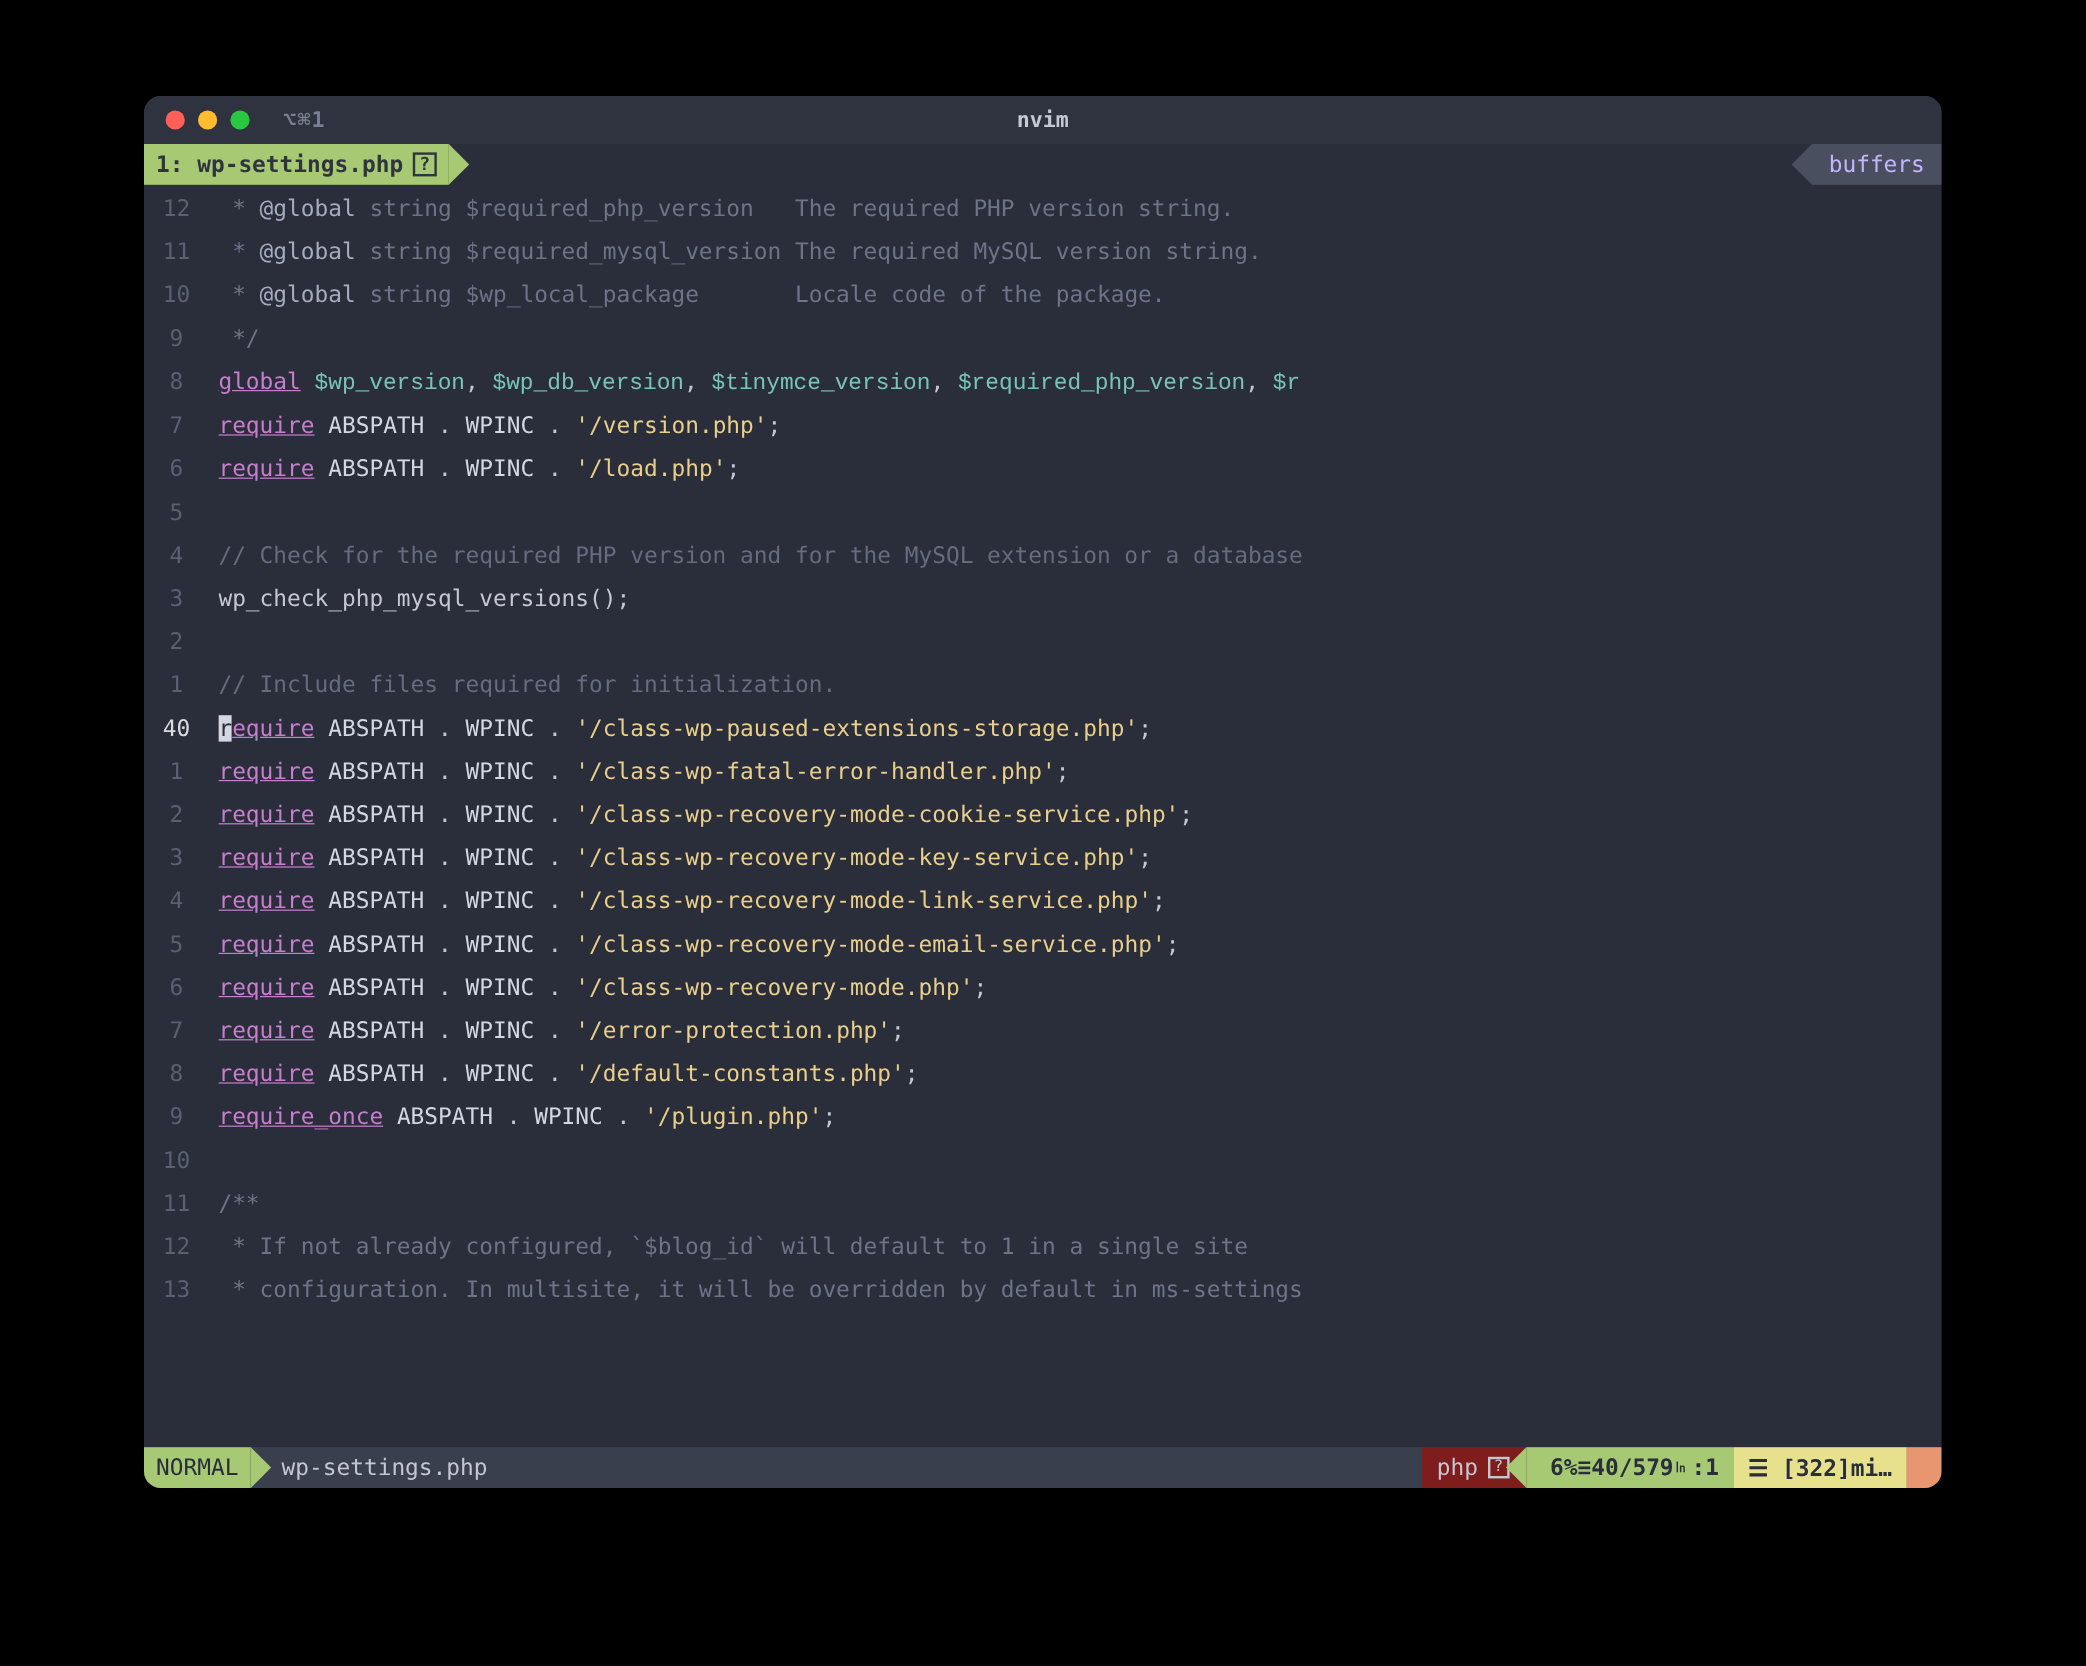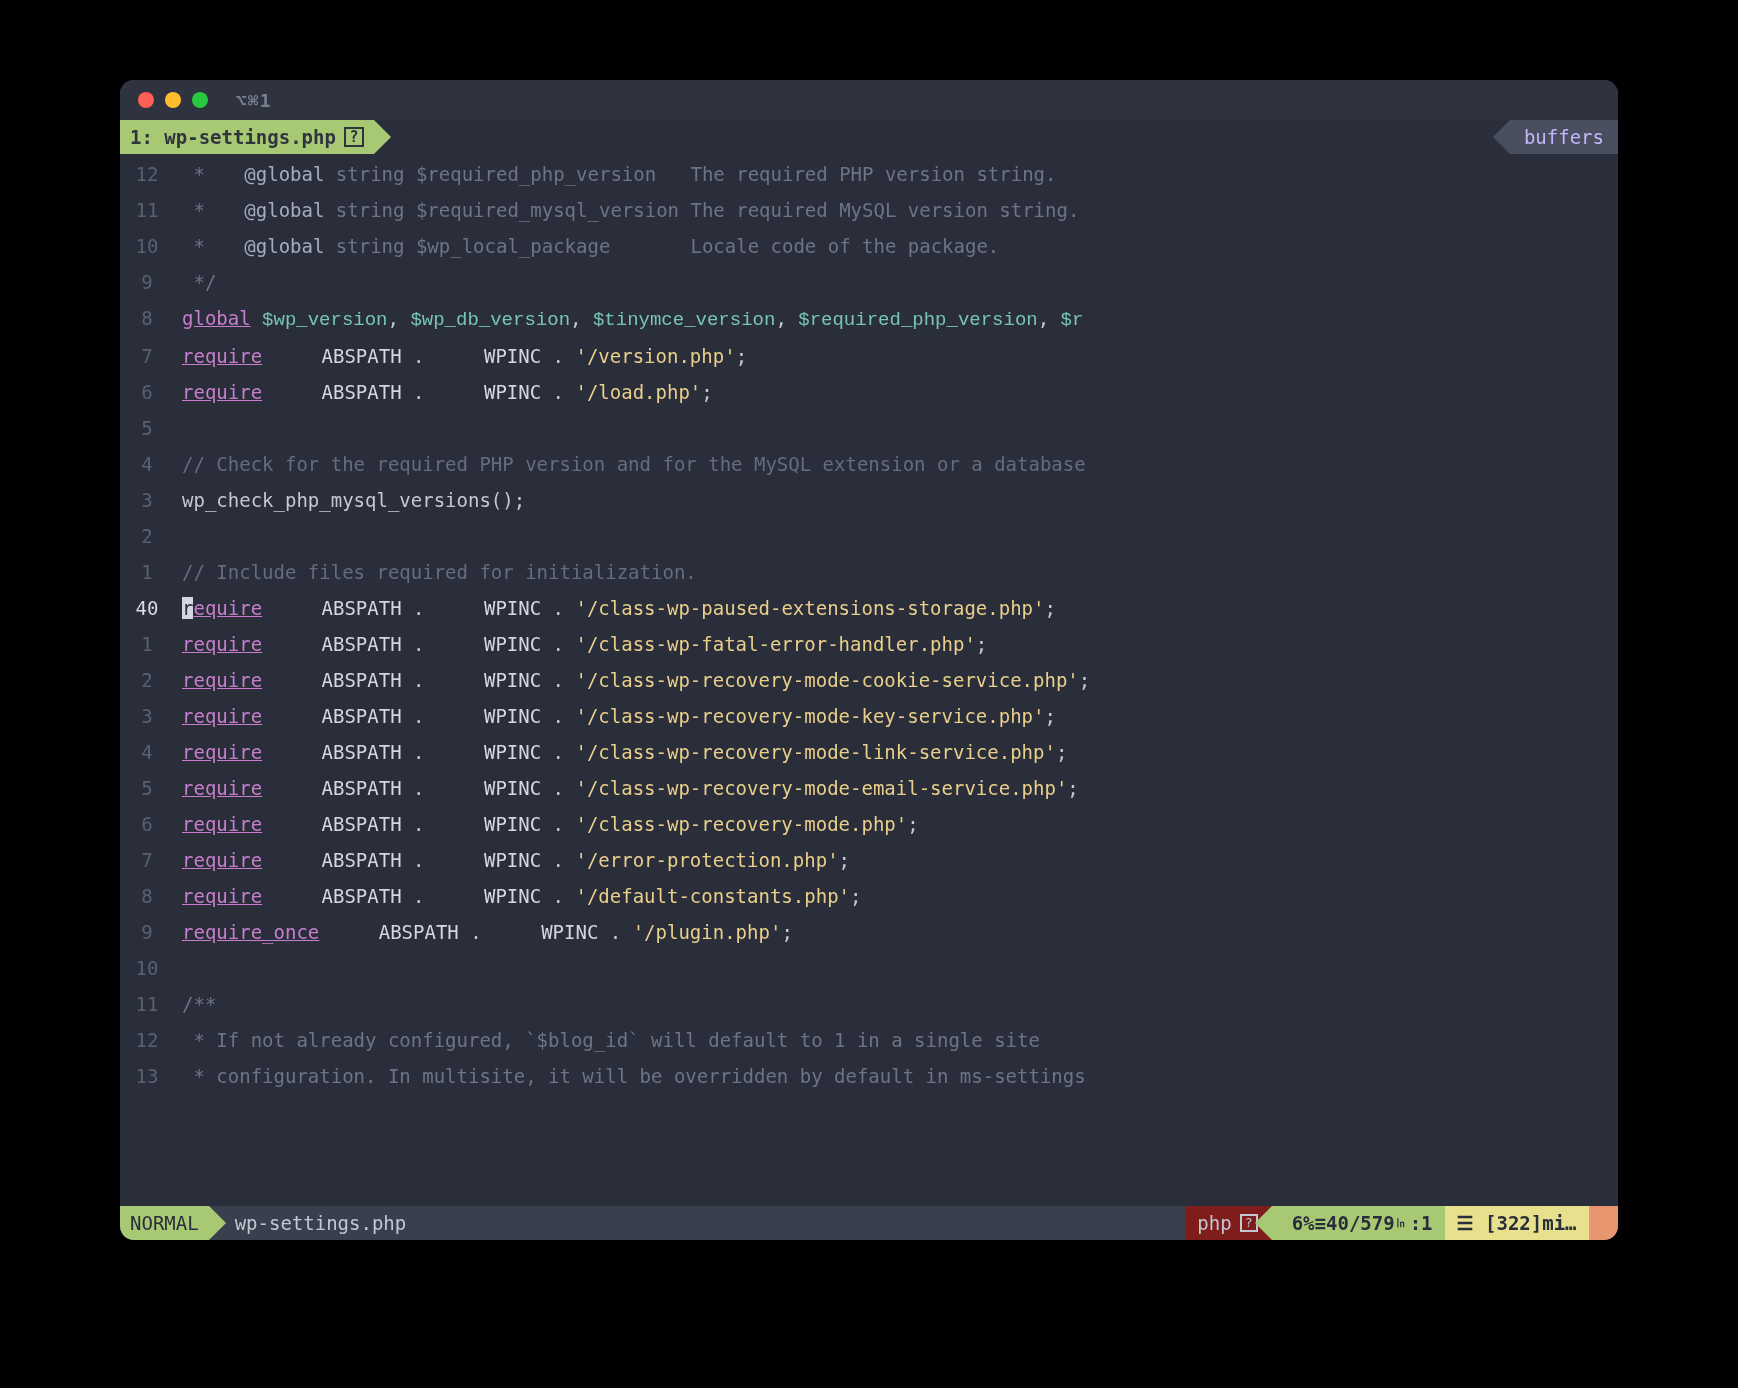--- a/index.html
+++ b/index.html
@@ -147,24 +147,24 @@
     color: var(--gutter);
     flex-shrink: 0;
     user-select: none;
   }
   .gutter.cur { color: #d8dbdf; }
   .code { flex: 1; overflow: hidden; }
 
   .kw { color: var(--keyword); text-decoration: underline; }
   .v  { color: var(--var); font-family: Liberation Mono, monospace; }
   .s  { color: var(--string); }
-  .c  { color: var(--const); margin-left: 48px; }
+  .c  { color: var(--const); }
   .p  { color: var(--punct); }
   .cm { color: var(--comment); }
-  .an { color: #a6abc0; margin-left: 28px; } 
+  .an { color: #a6abc0; } 
   .doc{ color: var(--dim); }
 
   .cursor {
     background: var(--cursor-bg);
     color: var(--term-bg);
   }
 
   .statusline {
     height: 34px;
     display: flex;
@@ -250,20 +250,21 @@
 
 <div class="window">
 
   <div class="titlebar">
     <div class="traffic">
       <div class="dot r"></div>
       <div class="dot y"></div>
       <div class="dot g"></div>
     </div>
     <div class="tab-hint">⌥⌘1</div>
+    <div class="title">nvim</div>
   </div>
 
   <div class="tabline">
     <div class="tab-active">
       <span>1:</span>&nbsp;<span>wp-settings.php</span>
       <span class="tab-q">?</span>
     </div>
     <div class="tabline-spacer"></div>
     <div class="buffers-tab">buffers</div>
   </div>

